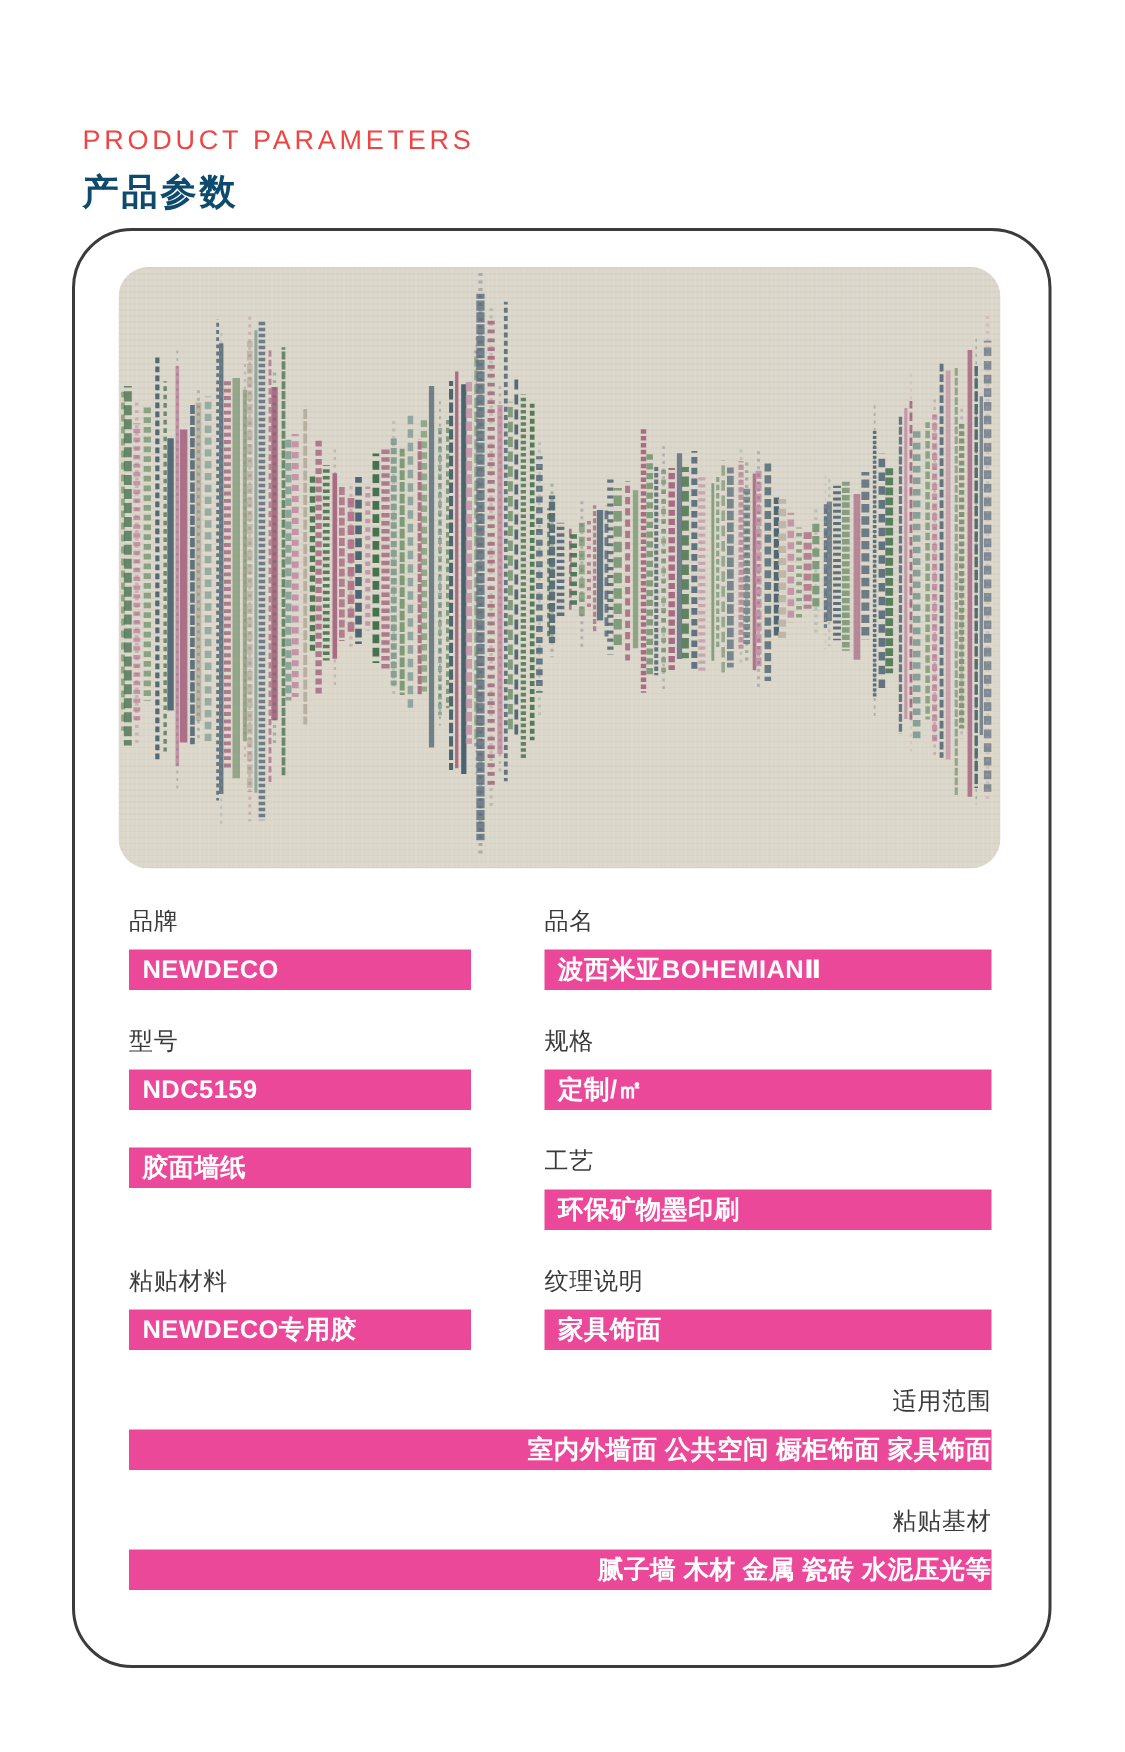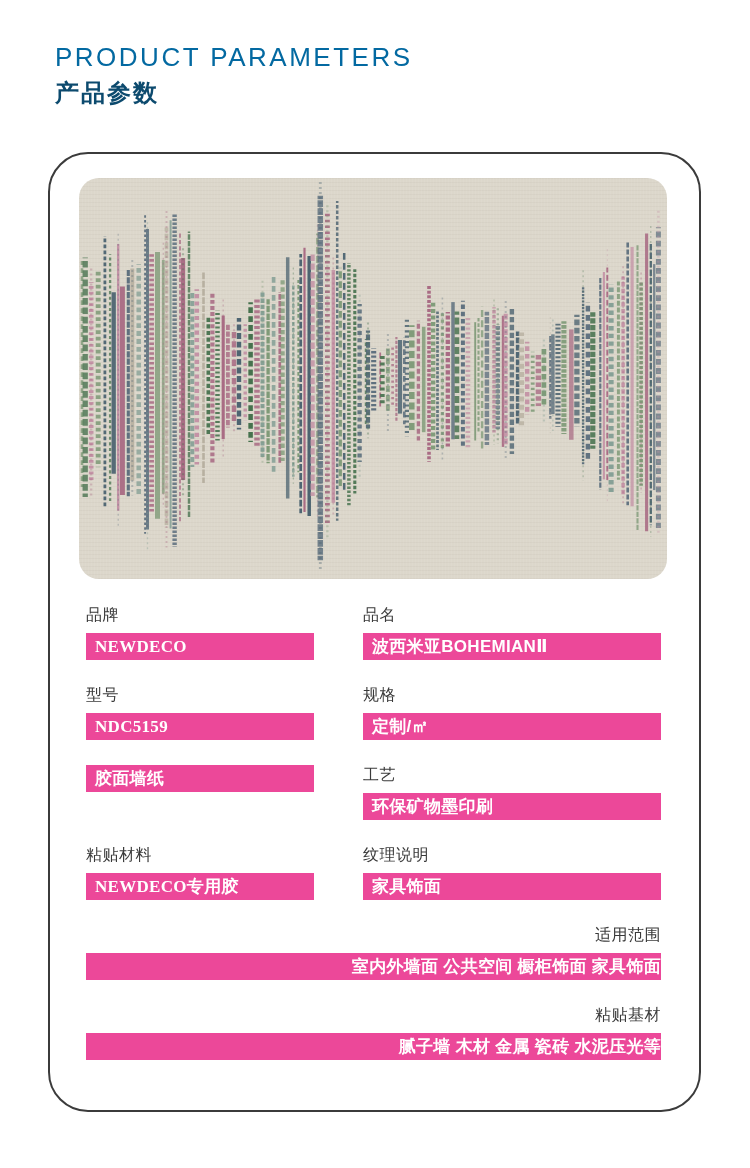--- a/index.html
+++ b/index.html
@@ -7,23 +7,24 @@
   body {
     position: relative;
     width: 750px; height: 1168px;
     font-family: "Liberation Sans", "DejaVu Sans", sans-serif;
     overflow: hidden;
   }
 
   
   .hdr { position: absolute; left: 55px; top: 42px; }
   .hdr-en {
-    font-size: 26px; line-height: 30px;
-    color: #0369a1; letter-spacing: 2.5px;
+    font-size: 18px; line-height: 30px;
+    color: #ef4444; letter-spacing: 2.5px;
     font-weight: 400;
+    margin-top: 36px;
   }
   .hdr-zh {
     margin-top: 6px;
     font-size: 24px; line-height: 30px;
     color: #0c4a6e; letter-spacing: 2px;
     font-weight: 700;
   }
 
   
   .card {
@@ -51,21 +52,21 @@
 
   
   .fields {
     position: absolute;
     left: 36px; top: 451px;          
     width: 575px;
   }
   .frow { display: flex; margin-bottom: 25px; }
   .frow.pre-gap { margin-top: 16px; }
   .field { display: block; }
-  .field.half-l { width: 228px; margin-right: 49px; font-family: Liberation Serif, serif; }
+  .field.half-l { width: 228px; margin-right: 49px; }
   .field.half-r { width: 298px; }
   .field.full   { width: 575px; text-align: right; }
   .f-label {
     display: block;
     height: 20px; line-height: 20px;
     font-size: 16px; color: #3a3a3a;
     letter-spacing: 0.5px;
     margin-bottom: 8px;
   }
   .f-bar {

